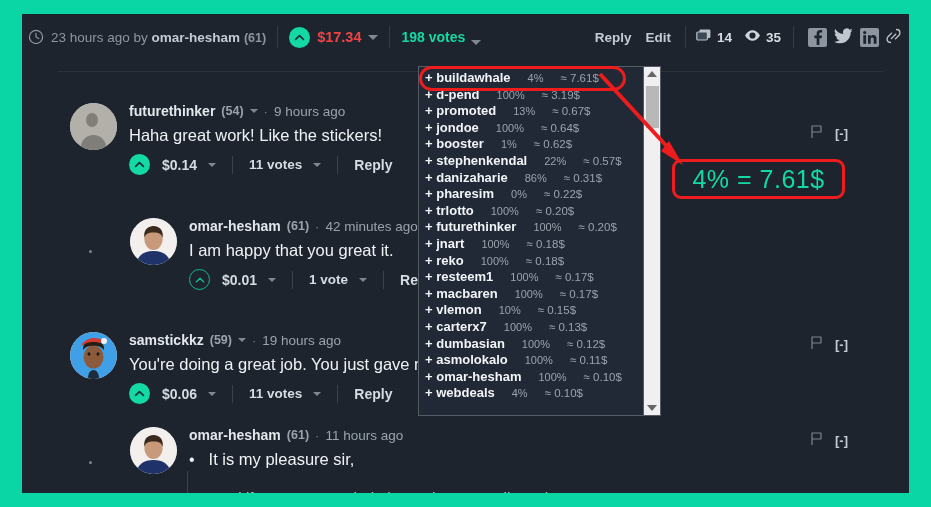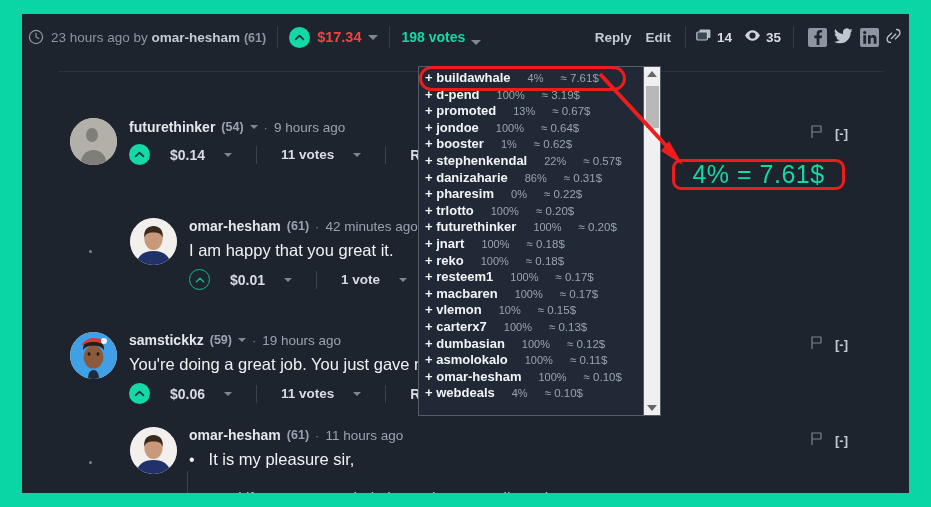--- a/index.html
+++ b/index.html
@@ -63,21 +63,21 @@
   
   .comment { position:absolute; display:flex; }
   .avatar { border-radius:50%; overflow:hidden; flex:none; background:#cfd4d8; }
   .cbody { margin-left:12px; }
   .cmeta { display:flex; align-items:center; gap:6px; font-size:13.5px; white-space:nowrap; }
   .cname { color:#e2e7ec; font-weight:bold; font-size:14px; }
   .crep  { color:#9aa3ad; font-weight:bold; font-size:12.5px; }
   .cdot  { color:#7e8892; font-size:13px; }
   .ctime { color:#9aa3ad; font-size:13.5px; }
   .ctext { color:#eef2f5; font-size:16.5px; margin-top:7px; white-space:nowrap; }
-  .cactions { display:flex; align-items:center; gap:12px; margin-top:9px; }
+  .cactions { display:flex; align-items:center; gap:4px; margin-top:9px; }
   .up-circle-outline {
     width:21px; height:21px; border-radius:50%; border:1.6px solid #14b98f;
     display:flex; align-items:center; justify-content:center;
   }
   .camt { color:#d6dce2; font-weight:bold; font-size:14px; margin-left:8px; }
   .cvotes { color:#d6dce2; font-weight:bold; font-size:13.5px; }
   .creply { color:#d6dce2; font-weight:bold; font-size:14px; }
   .asep { width:1px; height:18px; background:#39424d; margin:0 12px; }
 
   .rowctrl { position:absolute; display:flex; align-items:center; gap:11px; color:#7b848e; font-size:13px; }
@@ -109,21 +109,21 @@
   .sb-up { border-left:5px solid transparent;border-right:5px solid transparent;border-bottom:6px solid #666; }
   .sb-dn { border-left:5px solid transparent;border-right:5px solid transparent;border-top:6px solid #666; }
   #sb-thumb { position:absolute; left:2px; top:19px; width:13px; height:42px; background:#b8b8b8; }
 
   
   #ann-ellipse {
     position:absolute; left:397px; top:52px; width:207px; height:25px;
     border:3px solid #ee1c1c; border-radius:13px; pointer-events:none;
   }
   #ann-box {
-    position:absolute; left:650px; top:145px; width:173px; height:31px;
+    position:absolute; left:650px; top:145px; width:173px; height:40px;
     border:3px solid #ee1c1c; border-radius:9px;
     display:flex; align-items:center; justify-content:center;
   }
   #ann-box .txt { color:#14d9a5; font-size:25px; letter-spacing:0.5px; font-family:"Liberation Sans", sans-serif; }
   #ann-arrow { position:absolute; left:575px; top:55px; pointer-events:none; }
 </style>
 </head>
 <body>
 
 <div id="frame">
@@ -211,40 +211,41 @@
               </svg>
           </span>
         </span>
       </div>
     </div>
 
     <div class="rule" style="left:36px;top:57px;width:826px;background:#2c3views;"></div>
     <div class="rule" style="left:36px;top:57px;width:826px;background:#2b323c;"></div>
 
 
-    <div class="comment" style="left:48px; top:104px;align-items:flex-end;">
+    <div class="comment" style="left:48px; top:89px;">
       <div class="avatar" style="width:47px;height:47px;">
         <svg width="47" height="47" viewBox="0 0 47 47">
           <circle cx="23.5" cy="23.5" r="23.5" fill="#b9b6b0"></circle>
           <circle cx="23.5" cy="23.5" r="23.5" fill="none"></circle>
           <g opacity="0.75" fill="#6d6a66">
             <ellipse cx="22" cy="17" rx="6" ry="7"></ellipse>
             <path d="M10 47c1-10 6.5-15 13.5-15S36 37 37 47z"></path>
           </g>
           <rect x="0" y="0" width="47" height="47" fill="#8d8a85" opacity="0.12"></rect>
         </svg>
       </div>
       <div class="cbody">
         <div class="cmeta">
           <span class="cname">futurethinker</span>
           <span class="crep">(54)</span>
           <span class="caret sm"></span>
           <span class="cdot">·</span>
           <span class="ctime">9 hours ago</span>
         </div>
+        <div class="ctext">Haha great work! Like the stickers!</div>
         <div class="cactions">
           <span class="up-circle-filled">
             <svg width="13" height="13" viewBox="0 0 13 13">
                 <path d="M2.6 8.3L6.5 4.6l3.9 3.7" fill="none" stroke="#11323c" stroke-width="1.7" stroke-linecap="round" stroke-linejoin="round"></path>
               </svg>
           </span>
           <span class="camt">$0.14</span>
           <span class="caret sm" style="margin-left:7px;"></span>
           <span class="asep"></span>
           <span class="cvotes">11 votes</span>

